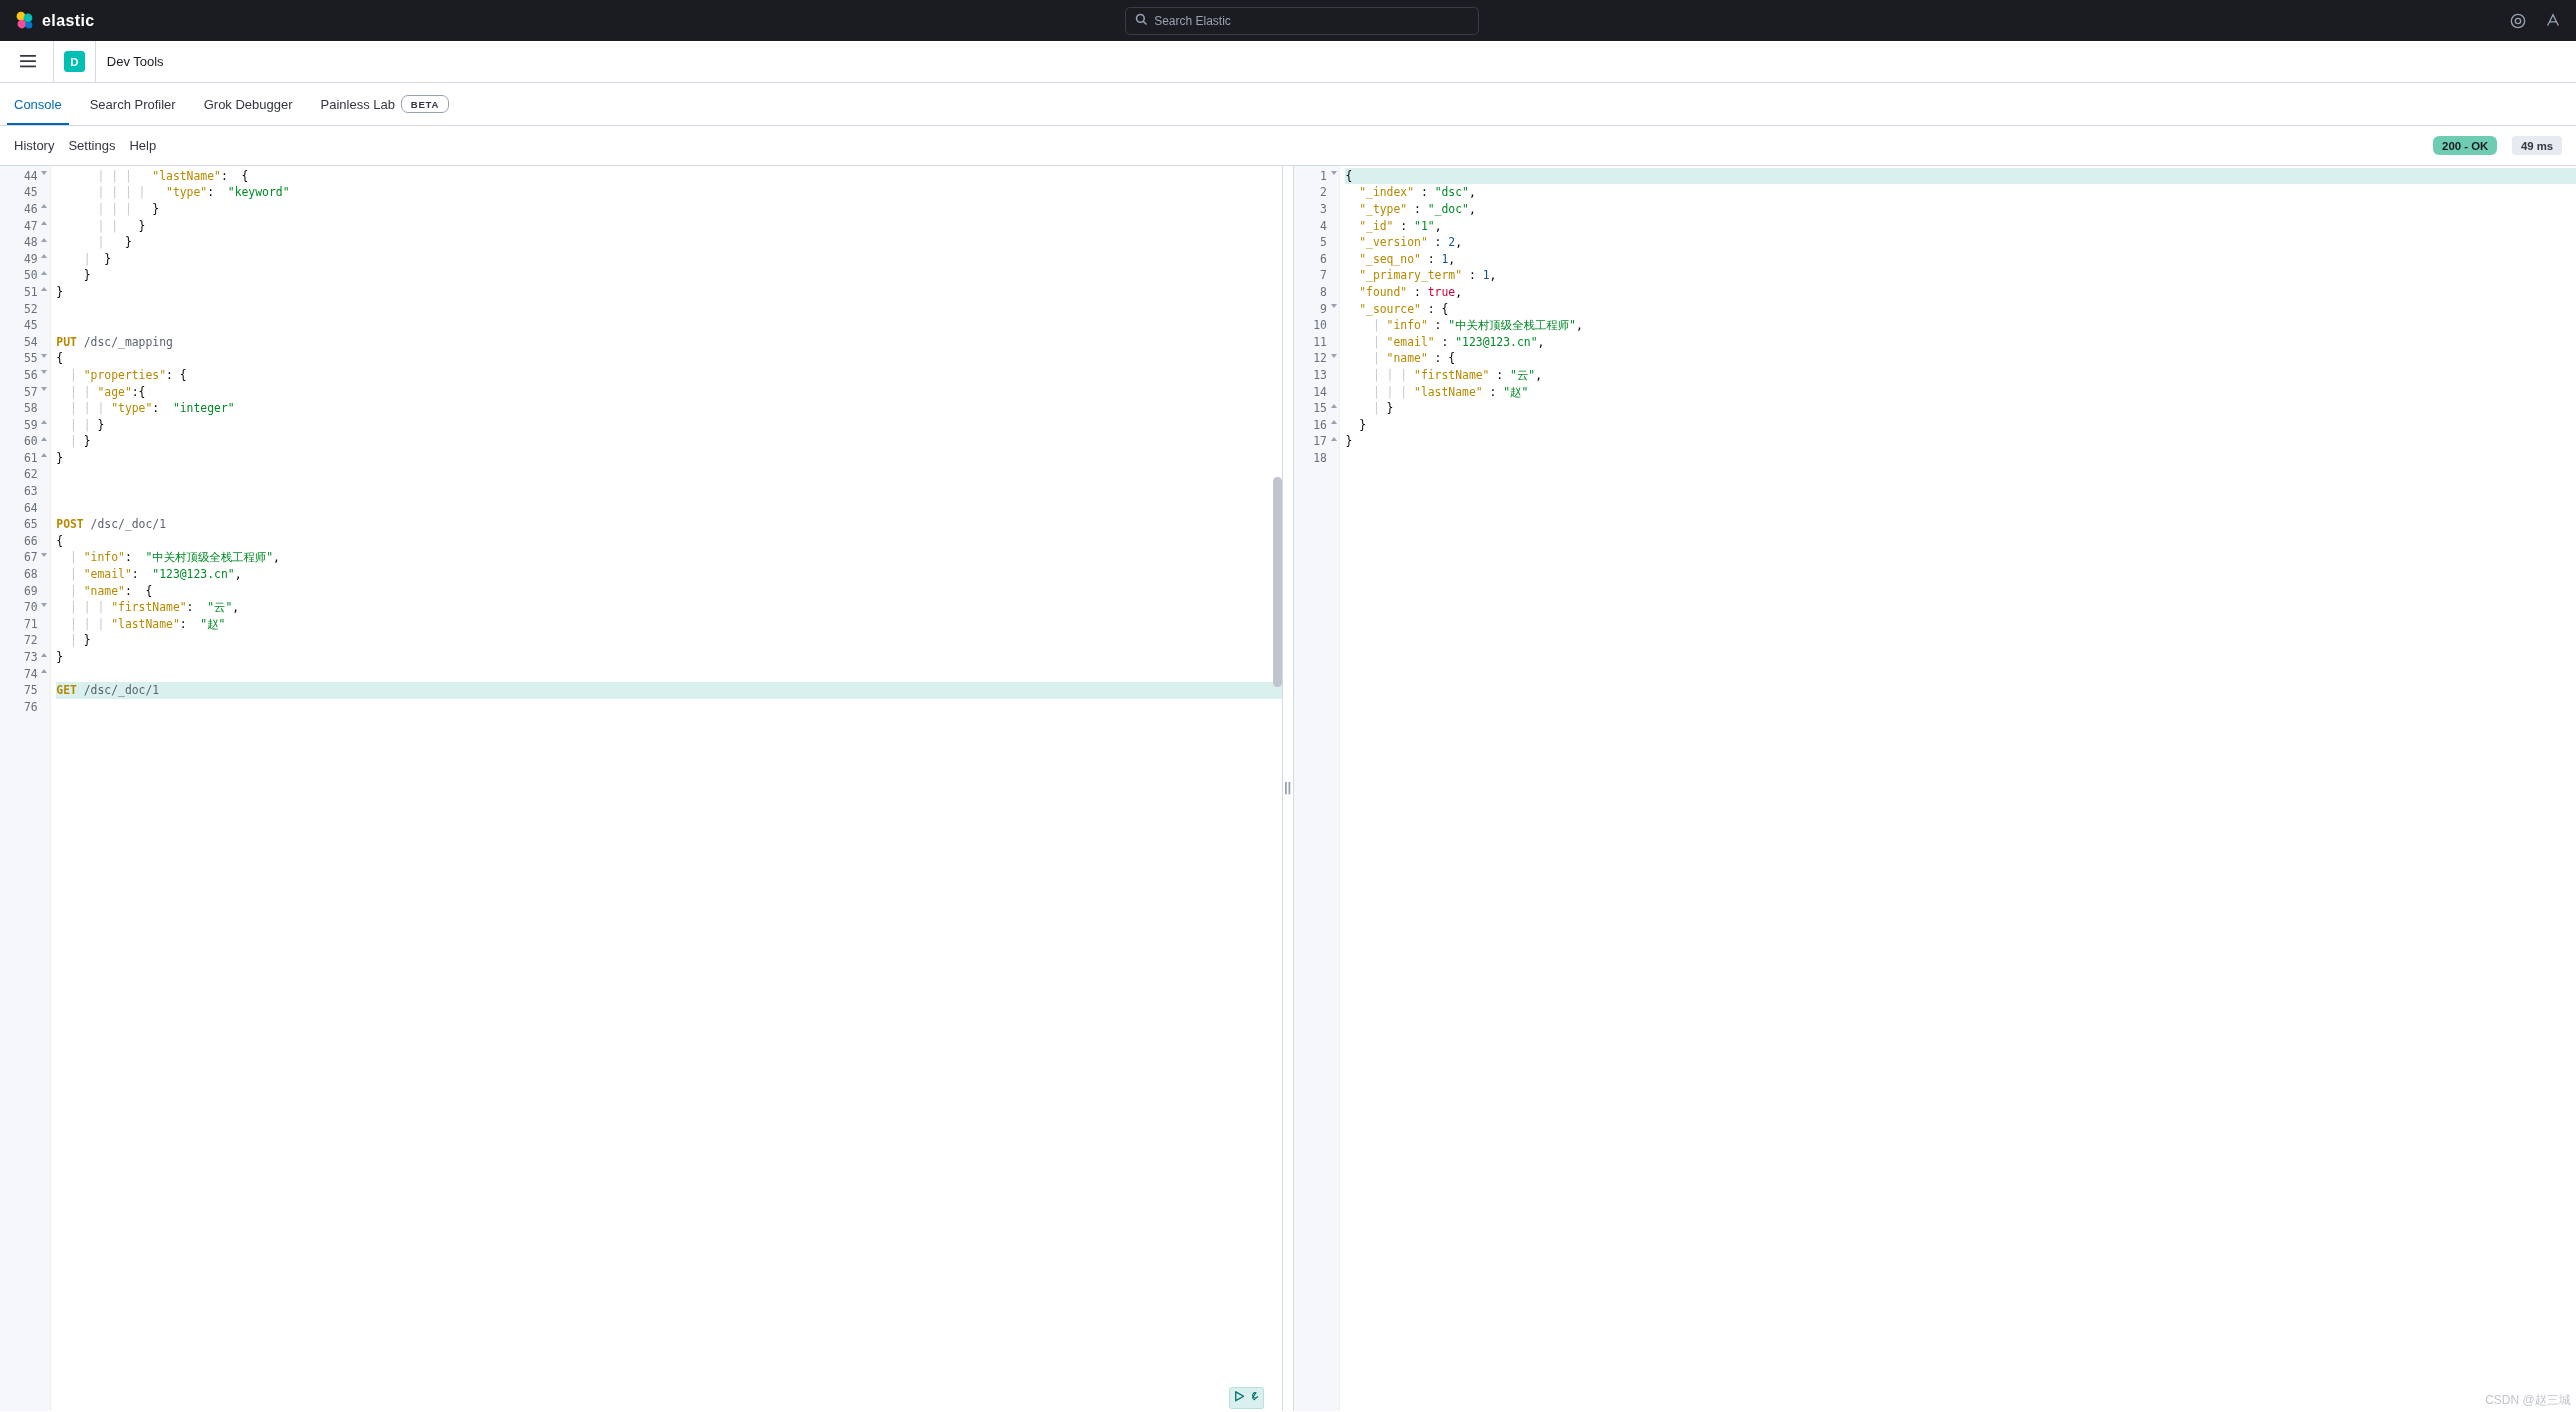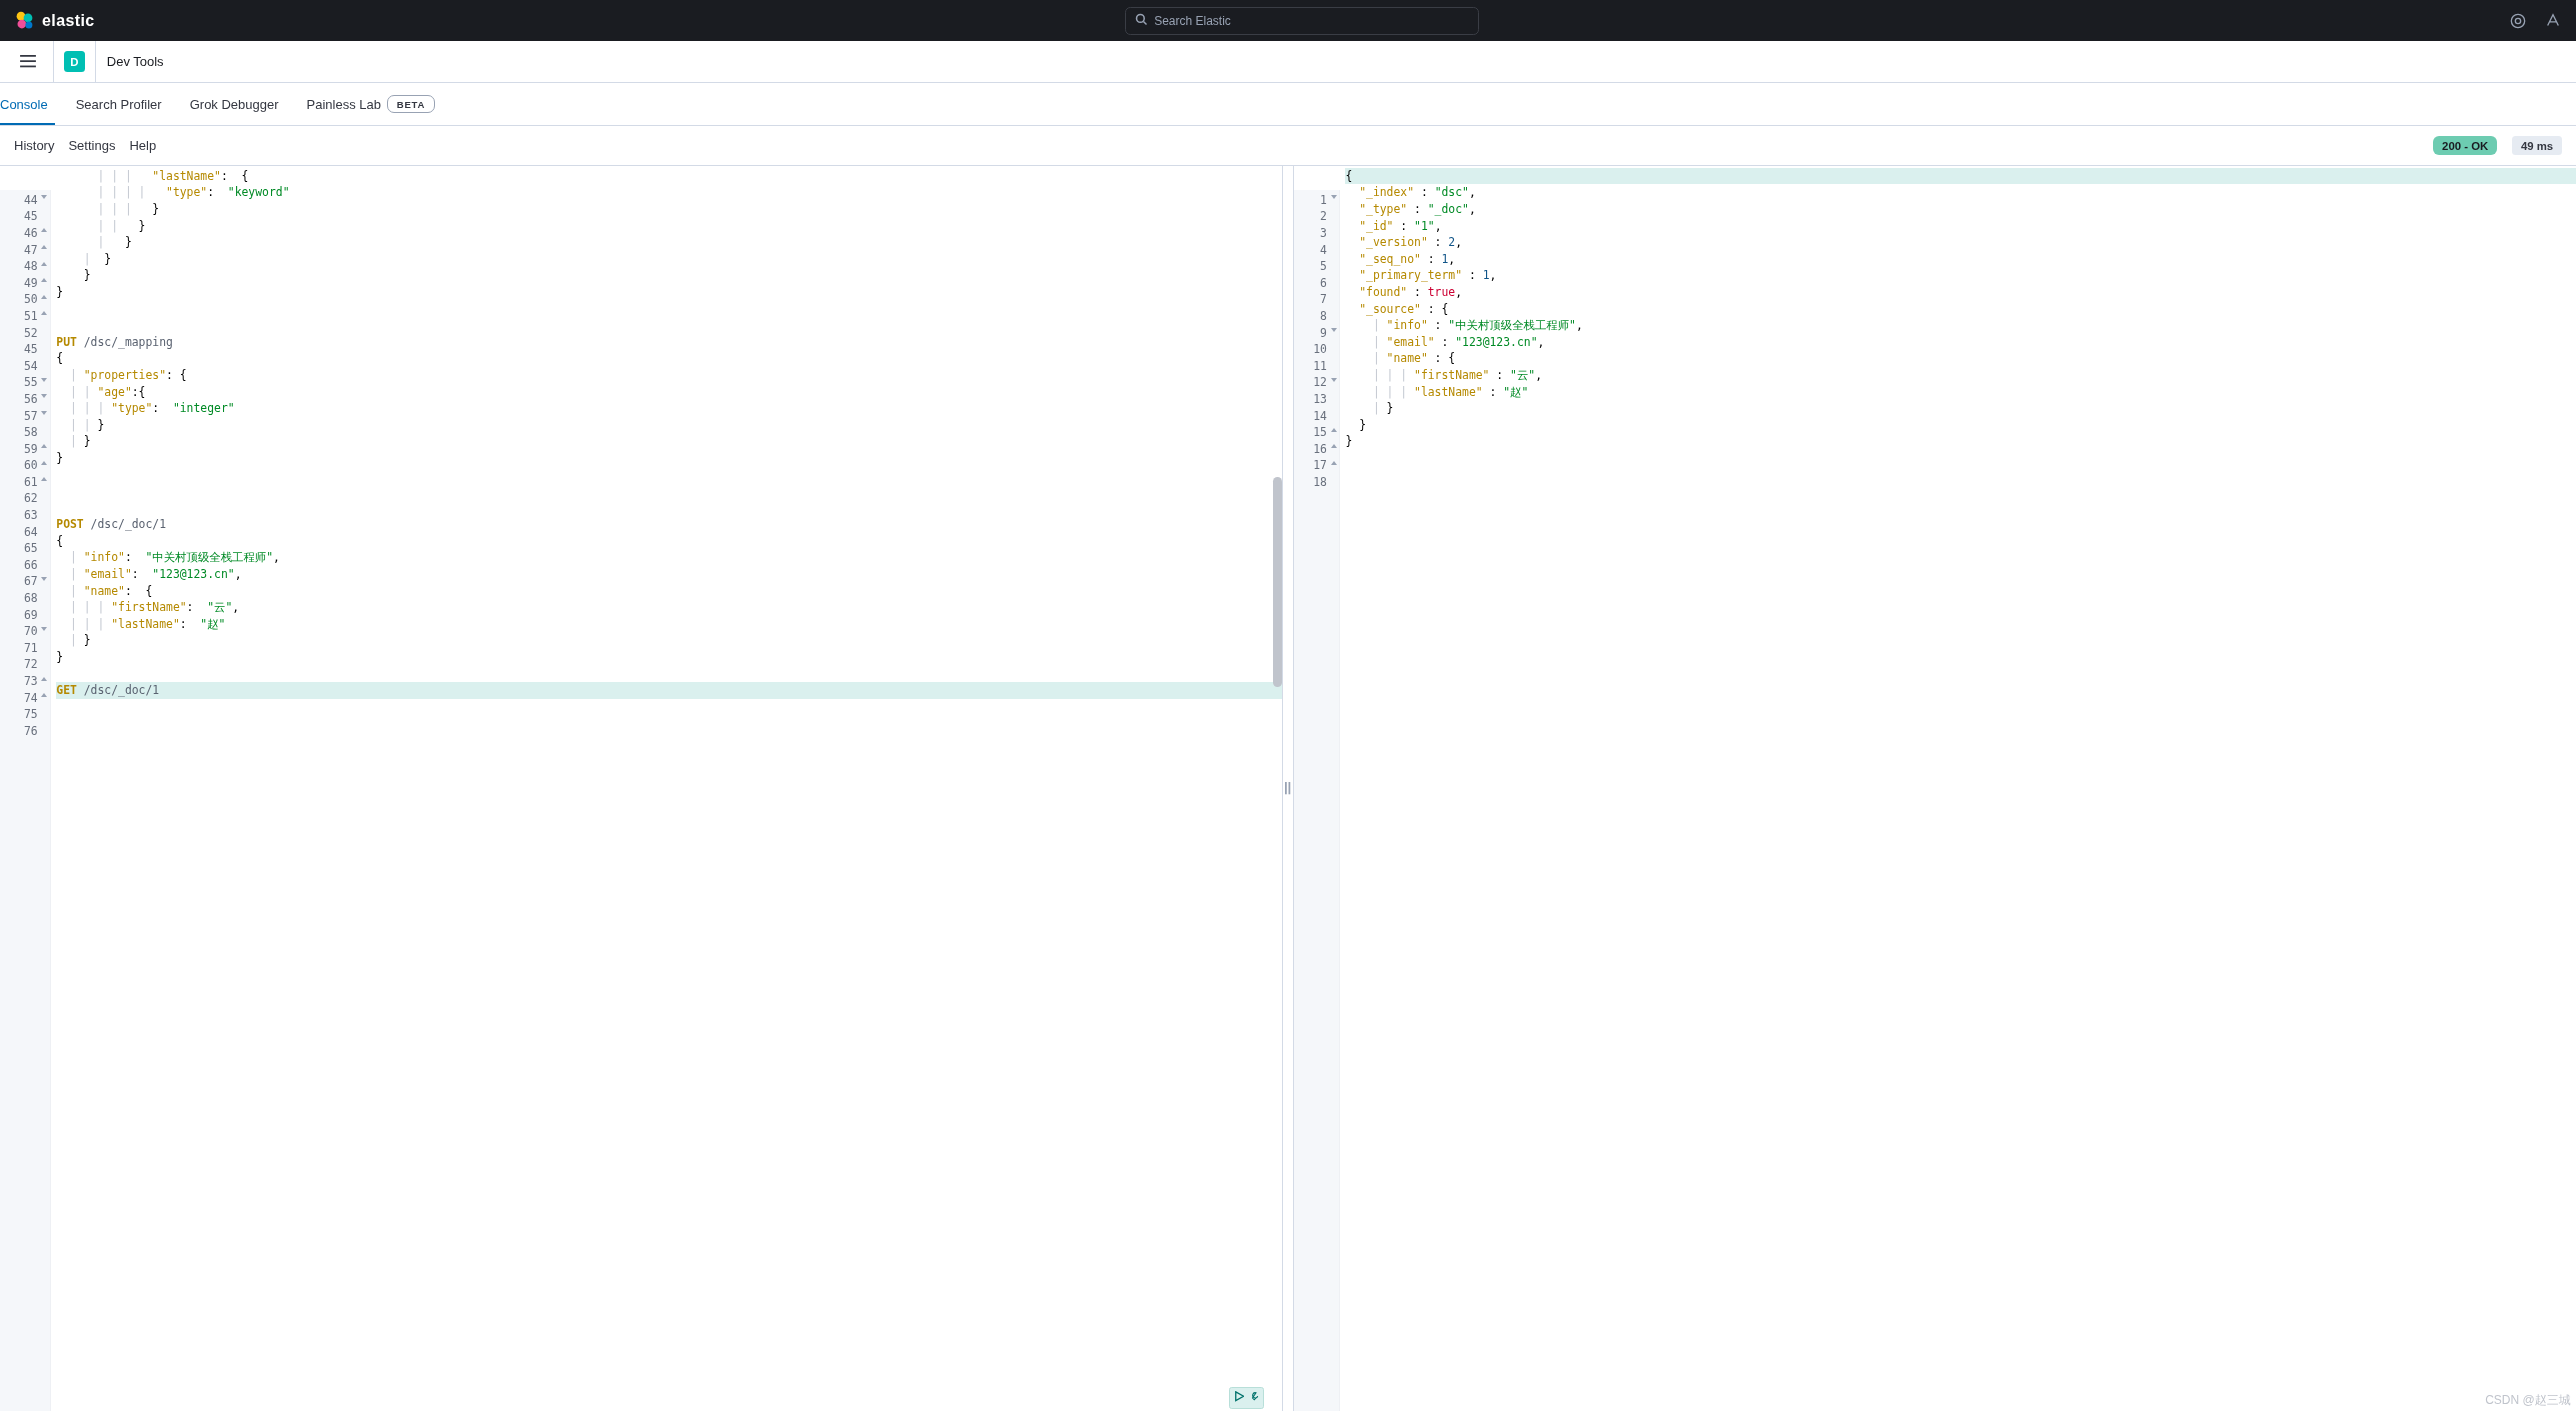--- a/index.html
+++ b/index.html
@@ -18,37 +18,37 @@
     .header-icon { width: 17.5px; height: 17.5px; display: flex; align-items: center; justify-content: center; cursor: pointer; }
     
     
     .breadcrumb-bar { height: 42px; border-bottom: 0.9px solid #d3dae6; display: flex; align-items: center; padding: 0 0 0 7px; }
     .hamburger { width: 28px; height: 28px; display: flex; align-items: center; justify-content: center; cursor: pointer; margin: 0 7px; }
     .divider-v { width: 0.9px; height: 42px; background: #d3dae6; margin: 0 3.5px; }
     .breadcrumb-badge { width: 21px; height: 21px; background: #00bfb3; color: #fff; border-radius: 3.5px; display: flex; align-items: center; justify-content: center; font-size: 11.4px; font-weight: 700; margin: 0 7px; }
     .breadcrumb-text { font-size: 13px; color: #1a1c21; font-weight: 500; padding-left: 7px; text-align: center; }
     
     
-    .tabs-bar { height: 43px; border-bottom: 0.9px solid #d3dae6; display: flex; align-items: stretch; padding: 0 0; gap: 28px; }
+    .tabs-bar { height: 43px; border-bottom: 0.9px solid #d3dae6; display: flex; align-items: stretch; padding: 0 14px; gap: 28px; }
     .tab { display: flex; align-items: center; font-size: 13px; color: #343741; cursor: pointer; position: relative; }
     .tab.active { color: #006bb4; }
     .tab.active::after { content: ''; position: absolute; bottom: 0; left: -7px; right: -7px; height: 1.8px; background: #006bb4; }
     .beta-badge { border: 0.9px solid #98a2b3; border-radius: 7px; font-size: 9.6px; font-weight: 700; letter-spacing: 0.7px; padding: 2.6px 8.8px; margin-left: 6px; color: #343741; }
     
     
     .toolbar { height: 39px; display: flex; align-items: center; padding: 0 14px; }
     .toolbar-link { font-size: 13px; color: #343741; cursor: pointer; margin-right: 14px; }
     .toolbar-spacer { flex: 1; }
     .status-pill { background: #6dccb1; color: #1a1c21; font-size: 11.4px; font-weight: 600; padding: 3.5px 8.8px; border-radius: 6px; margin-right: 15px; }
     .time-pill { background: #e6ebf2; color: #343741; font-size: 11.4px; font-weight: 600; padding: 3.5px 8.8px; border-radius: 3.5px; }
     
     
     .editor-area { display: flex; height: calc(100vh - 166px); border-top: 0.9px solid #d3dae6; }
     .pane { flex: 1; position: relative; overflow: hidden; display: flex; }
-    .gutter-col { width: 51px; background: #f5f7fa; border-right: 0.9px solid #eef0f4; padding-top: 1.8px; flex-shrink: 0; margin-top: 24px; }
+    .gutter-col { width: 51px; background: #f5f7fa; border-right: 0.9px solid #eef0f4; padding-top: 1.8px; flex-shrink: 0; }
     .gutter-col.right { background: #f5f7fa; }
     .ln { height: 16.6px; line-height: 16.6px; font-family: Menlo, Consolas, monospace; font-size: 11.4px; color: #69707d; text-align: right; padding-right: 12.3px; position: relative; }
     .ln .arrow { position: absolute; right: 2.6px; top: 3.5px; width: 0; height: 0; }
     .ln .arrow.down { border-left: 3.5px solid transparent; border-right: 3.5px solid transparent; border-top: 4.4px solid #98a2b3; }
     .ln .arrow.up { border-left: 3.5px solid transparent; border-right: 3.5px solid transparent; border-bottom: 4.4px solid #98a2b3; }
     .code-col { flex: 1; padding: 1.8px 0 0 5.3px; font-family: Menlo, Consolas, monospace; font-size: 11.4px; line-height: 16.6px; overflow: auto; position: relative; }
     .code-line { height: 16.6px; white-space: pre; }
     .code-line.hl { background: #daf0ee; }
     .guide { color: #c3c8d1; }
     .key { color: #b58900; }

